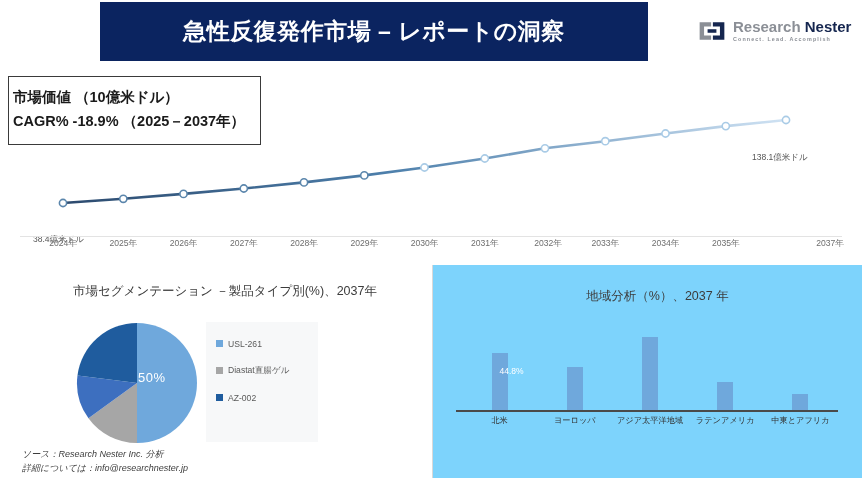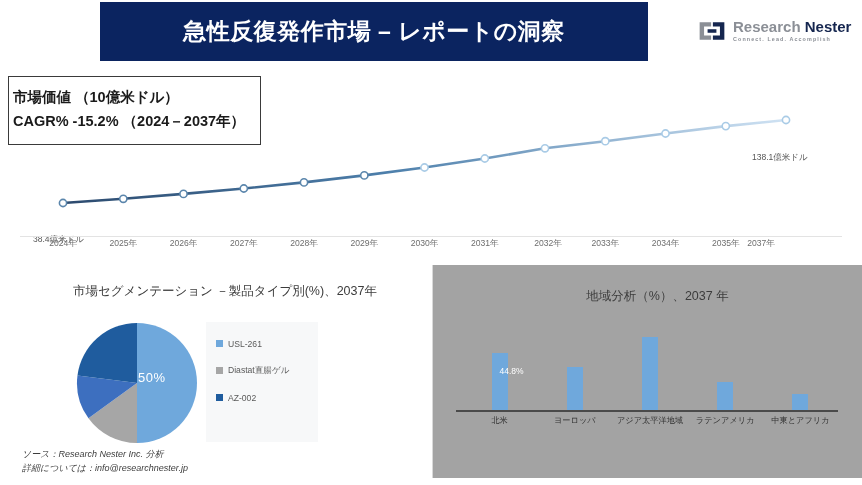--- a/index.html
+++ b/index.html
@@ -124,21 +124,21 @@
   .panel-left {
     position: absolute;
     left: 0px; top: 265px;
     width: 430px; height: 220px;
     background: #ffffff;
   }
   .panel-right {
     position: absolute;
     left: 432px; top: 265px;
     width: 430px; height: 213px;
-    background: #a3a3a3;
+    background: #7dd3fc;
     border-left: 1px solid #d9d9d9;
     box-sizing: border-box;
   }
   .panel-title {
     text-align: center;
     font-size: 12.5px;
     color: #3c3c3c;
     padding-top: 17px;
     line-height: 1.45;
     padding-left: 20px;
@@ -254,21 +254,21 @@
     </svg>
     <div class="logo-text">
       <div class="logo-name"><span class="lt-research">Research</span> <span class="lt-nester">Nester</span></div>
       <div class="logo-tag">Connect. Lead. Accomplish</div>
     </div>
   </div>
 </div>
 
 <div class="value-box">
   <div class="value-line">市場価値 （10億米ドル）</div>
-  <div class="value-line">CAGR% -15.2% （2024－2037年）</div>
+  <div class="value-line">CAGR% -18.9% （2025－2037年）</div>
 </div>
 
 <div class="line-chart">
   <svg width="862" height="200">
     <defs>
       <linearGradient id="lineGrad" x1="0" y1="0" x2="1" y2="0">
         <stop offset="0%" stop-color="#2c4a6e"></stop>
         <stop offset="45%" stop-color="#4d7fab"></stop>
         <stop offset="100%" stop-color="#cfe2f3"></stop>
       </linearGradient>
@@ -301,21 +301,21 @@
     <div class="axis-tick" style="left: 183.5px;">2026年</div>
     <div class="axis-tick" style="left: 243.75px;">2027年</div>
     <div class="axis-tick" style="left: 304px;">2028年</div>
     <div class="axis-tick" style="left: 364.25px;">2029年</div>
     <div class="axis-tick" style="left: 424.5px;">2030年</div>
     <div class="axis-tick" style="left: 484.75px;">2031年</div>
     <div class="axis-tick" style="left: 548px;">2032年</div>
     <div class="axis-tick" style="left: 605.25px;">2033年</div>
     <div class="axis-tick" style="left: 665.5px;">2034年</div>
     <div class="axis-tick" style="left: 725.75px;">2035年</div>
-    <div class="axis-tick" style="left: 761px;">2037年</div>
+    <div class="axis-tick" style="left: 830px;">2037年</div>
   </div>
 
 <div class="panel-left">
   <div class="panel-title">市場セグメンテーション －製品タイプ別(%)、2037年</div>
 </div>
 
 <div class="pie-wrap">
   <svg width="122" height="122" viewBox="0 0 122 122">
     <g id="pie-slices">
         <path d="M 61 61 L 61.00 1.00 A 60 60 0 0 1 61.00 121.00 Z" fill="#6fa8dc"></path>

